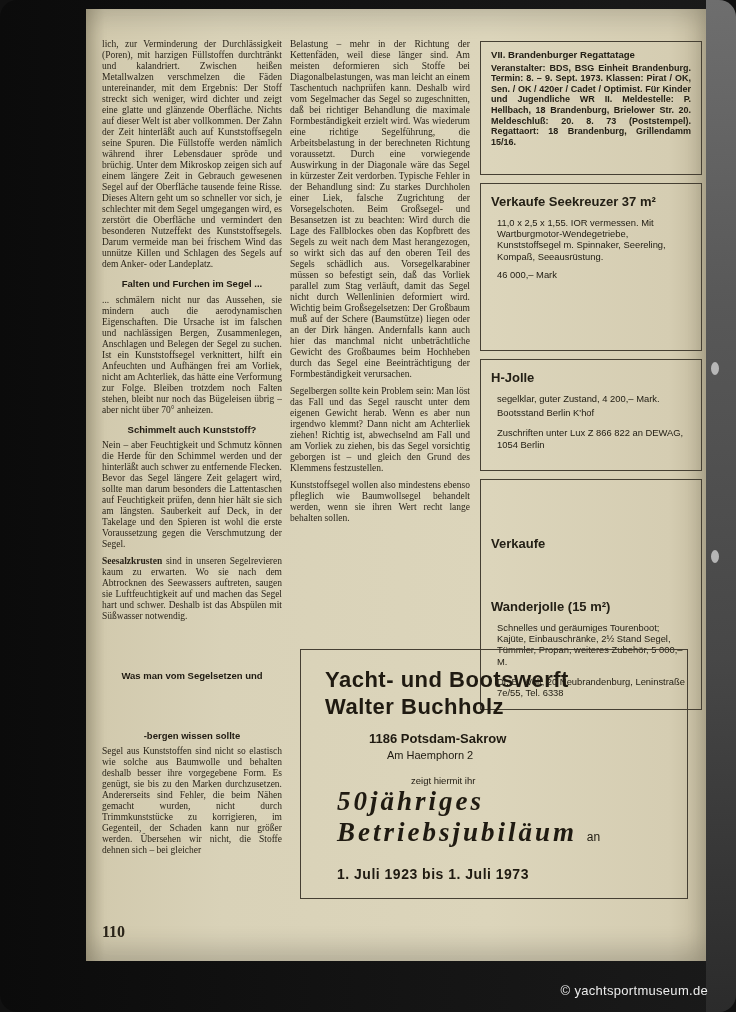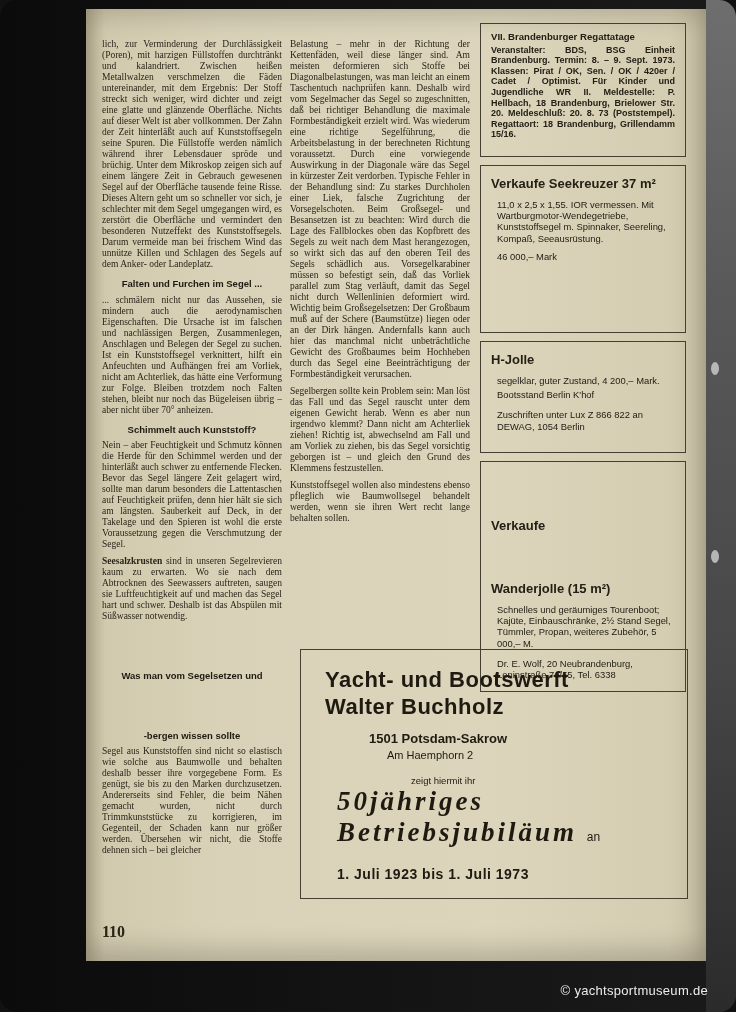--- a/index.html
+++ b/index.html
@@ -13,21 +13,21 @@
     background:linear-gradient(90deg,#bdb496 0%,#d2caae 3%,#d9d2b8 22%,#dcd5bb 65%,#d5cdb2 94%,#c3ba9e 100%);
     box-shadow:inset 0 12px 20px rgba(0,0,0,.12), inset 0 -14px 22px rgba(0,0,0,.16);}
   .col{position:absolute;text-align:justify;font-size:9.5px;line-height:11px;}
   .col p{margin:0 0 6px 0;}
   .col1{left:16px;top:30px;width:180px;height:862px;overflow:hidden;}
   .col2{left:204px;top:30px;width:180px;height:602px;overflow:hidden;}
   .subhead{font-family:"Liberation Sans",sans-serif;font-size:9.5px;line-height:11.5px;font-weight:bold;
     color:#1f1a11;margin:8px 0 5px 0;text-align:center;}
   .blk{display:block;margin-top:48px;}
   .lead-bold{font-weight:bold;}
-  .adcol{position:absolute;left:394px;top:14px;width:206px;}
+  .adcol{position:absolute;left:394px;top:32px;width:222px;}
   .adbox{border:1.5px solid #453f33;padding:8px 10px;margin-bottom:8px;
     font-family:"Liberation Sans",sans-serif;color:#242016;box-sizing:border-box;}
   .adbox.regatta{min-height:134px;font-weight:bold;font-size:9px;line-height:10.6px;text-align:justify;}
   .adbox.seekreuzer{min-height:168px;}
   .adbox.hjolle{min-height:112px;}
   .adbox.wanderjolle{min-height:152px;}
   .ad-reg-title{font-size:9.6px;margin:0 0 2px 0;font-weight:bold;}
   .ad-reg-text{margin:0;}
   .ad-title{font-size:13px;font-weight:bold;margin:2px 0 8px 0;line-height:15px;}
   .ad-body{font-size:9.4px;line-height:11.2px;margin:0 0 3px 0;padding-left:6px;}
@@ -113,21 +113,21 @@
           </h4>
         <p class="ad-body">Schnelles und geräumiges Tourenboot; Kajüte, Einbauschränke, 2½ Stand Segel, Tümmler, Propan, weiteres Zubehör, 5 000,– M.</p>
         <p class="ad-body ad-contact">Dr. E. Wolf, 20 Neubrandenburg, Leninstraße 7e/55, Tel. 6338</p>
       </div>
 
     </div>
 
     <div class="advert">
       <div class="adv-name">Yacht- und Bootswerft</div>
       <div class="adv-name">Walter Buchholz</div>
-      <div class="adv-addr1">1501 Potsdam-Sakrow</div>
+      <div class="adv-addr1">1186 Potsdam-Sakrow</div>
       <div class="adv-addr2">Am Haemphorn 2</div>
       <div class="adv-intro">zeigt hiermit ihr</div>
       <div class="adv-jub">50jähriges</div>
       <div class="adv-jub"><span>Betriebsjubiläum</span> <span class="adv-an">an</span></div>
       <div class="adv-dates">1. Juli 1923 bis 1. Juli 1973</div>
     </div>
 
     <div class="pagenum">110</div>
 
   </div>

